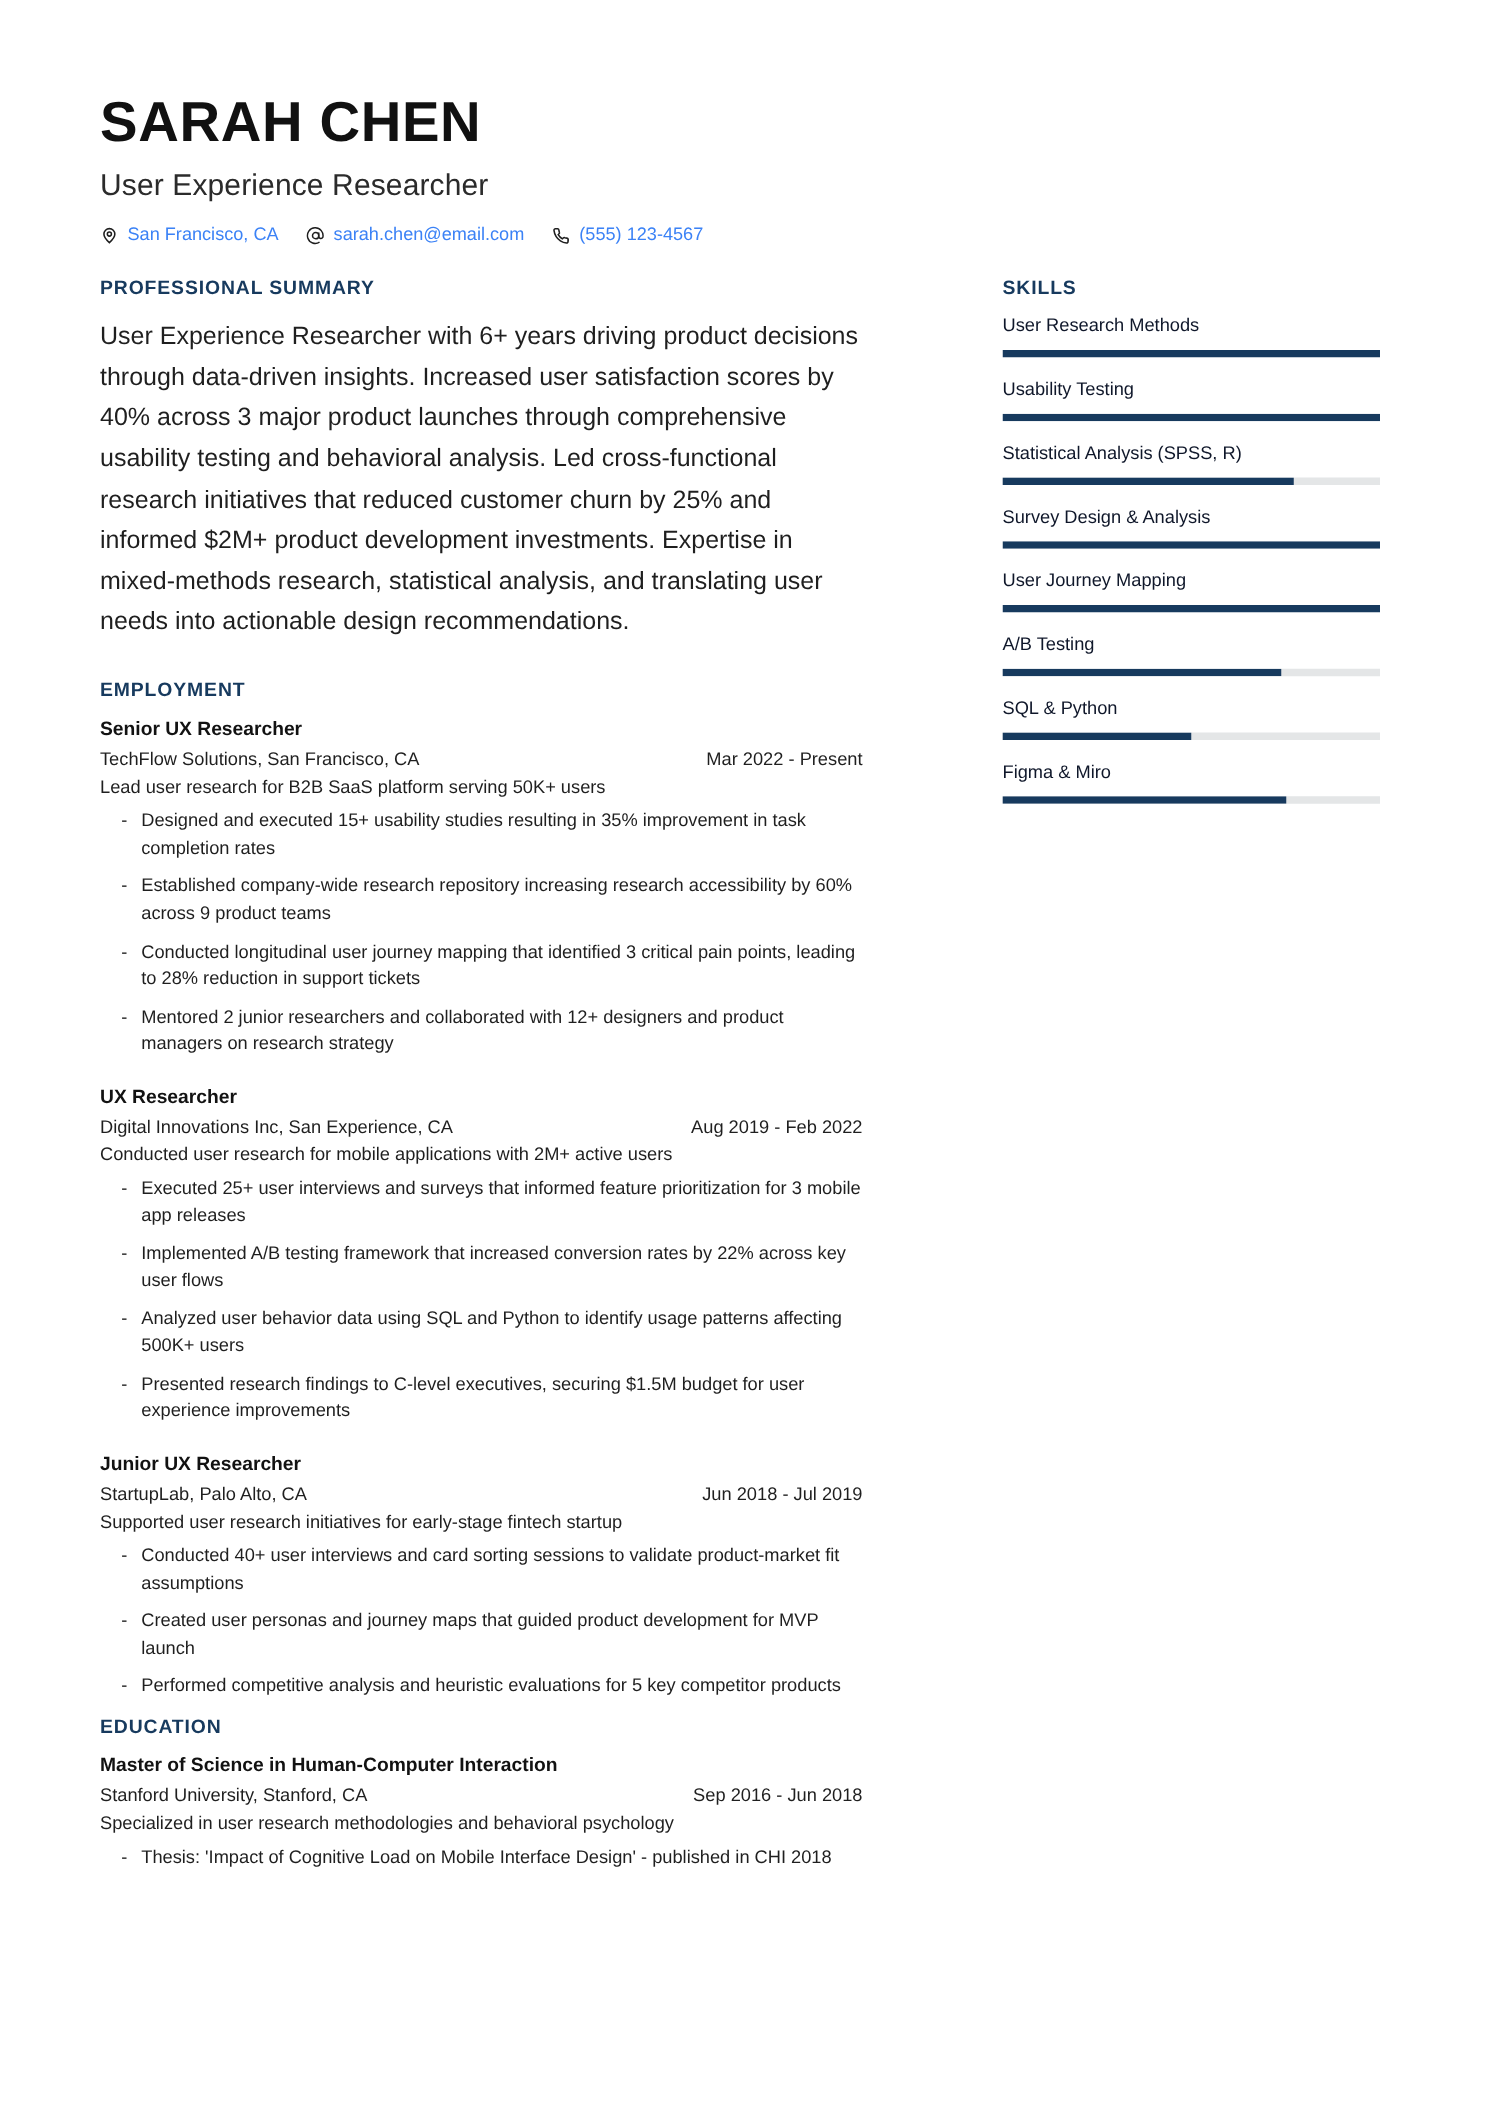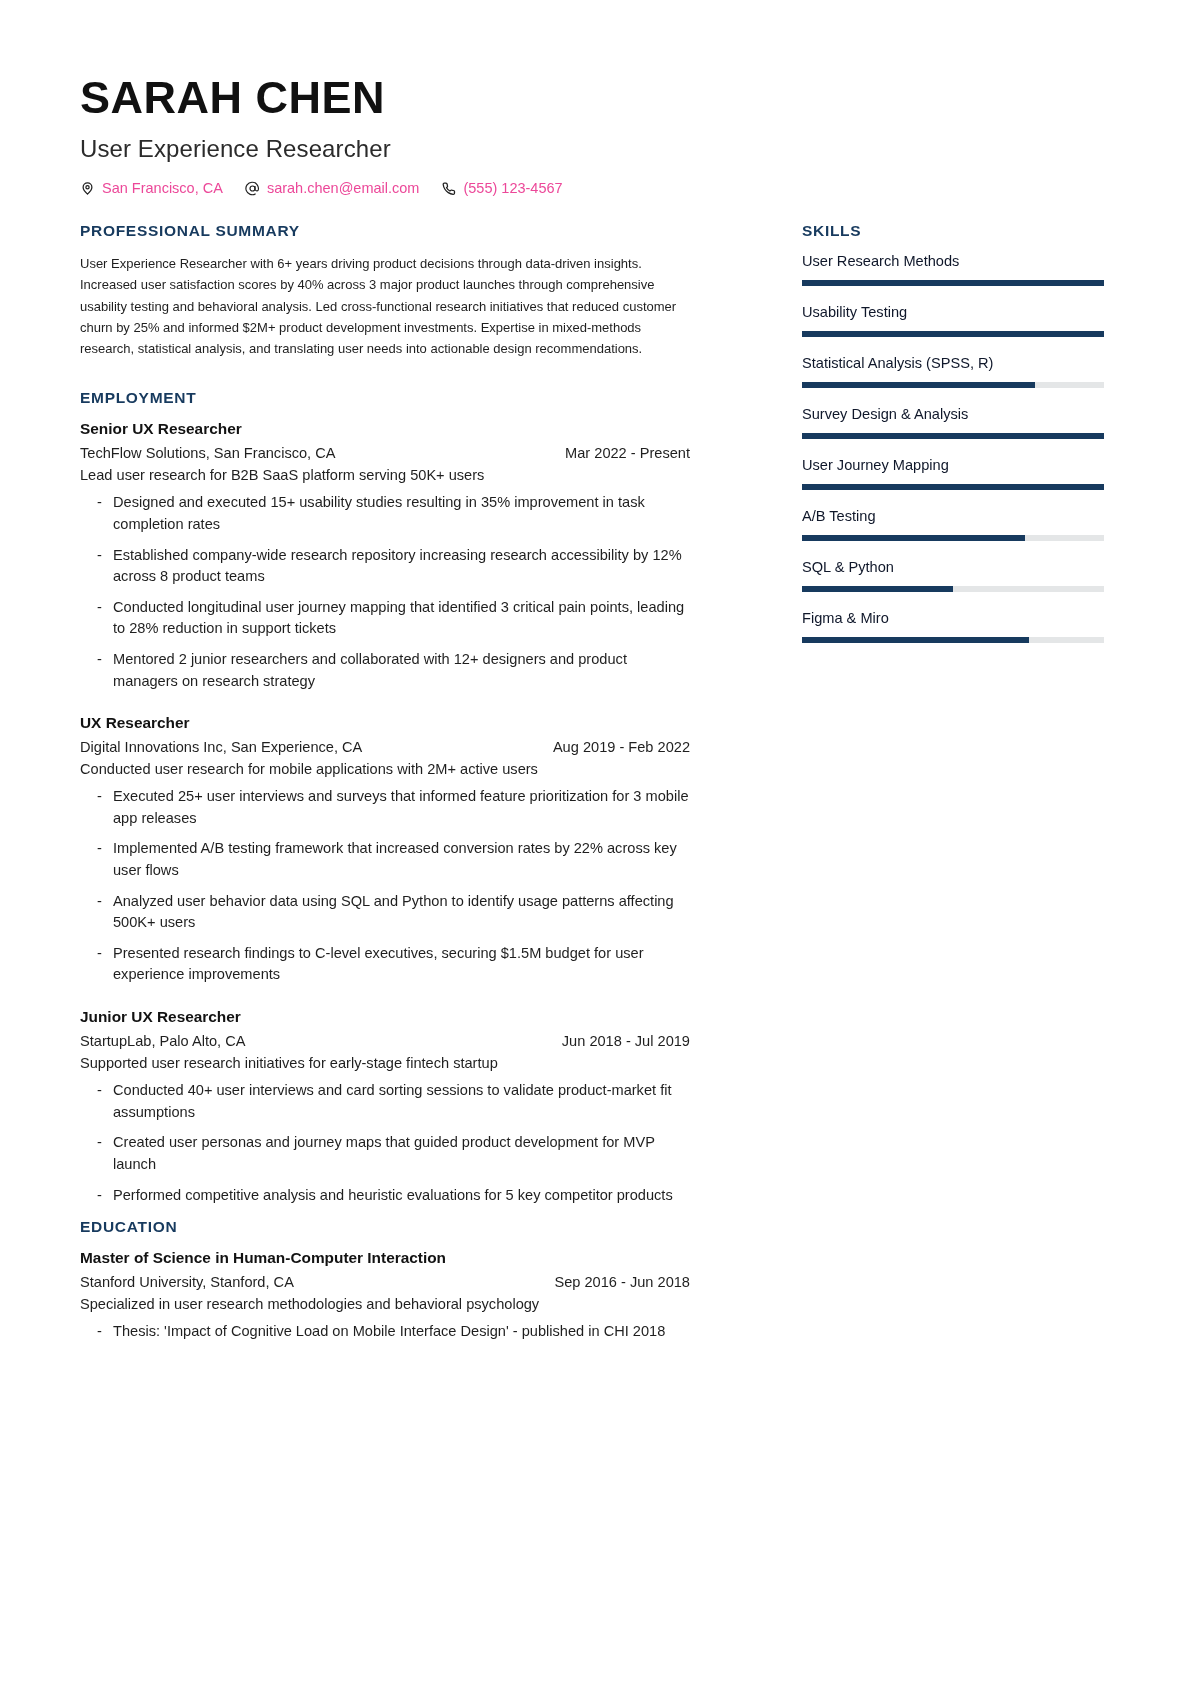--- a/index.html
+++ b/index.html
@@ -41,21 +41,21 @@
     margin-top: 14px;
     letter-spacing: 0.1px;
   }
 
   .contact-row {
     display: flex;
     align-items: flex-start;
     gap: 22px;
     margin-top: 17px;
     font-size: 14.5px;
-    color: #ec4899;
+    color: #3b82f6;
   }
 
   .contact-item {
     display: flex;
     align-items: center;
     gap: 7px;
     white-space: nowrap;
   }
 
   .contact-icon {
@@ -94,21 +94,21 @@
     font-weight: bold;
     letter-spacing: 0.7px;
     color: #173a5e;
     margin-bottom: 13px;
   }
 
   .section + .section { margin-top: 30px; }
 
   
   .summary-text {
-    font-size: 13px;
+    font-size: 20px;
     line-height: 1.63;
     color: #1f1f1f;
     text-align: left;
   }
 
   
   .entry { margin-bottom: 22px; }
   .entry:last-child { margin-bottom: 0; }
 
   .entry-role {
@@ -243,21 +243,21 @@
                 <span class="entry-dates">Mar 2022 - Present</span>
               </div>
               <div class="entry-desc">Lead user research for B2B SaaS platform serving 50K+ users</div>
               <ul class="bullets">
                 <li class="bullet">
                   <span class="bullet-mark">-</span>
                   <span class="bullet-text">Designed and executed 15+ usability studies resulting in 35% improvement in task completion rates</span>
                 </li>
                 <li class="bullet">
                   <span class="bullet-mark">-</span>
-                  <span class="bullet-text">Established company-wide research repository increasing research accessibility by 12% across 8 product teams</span>
+                  <span class="bullet-text">Established company-wide research repository increasing research accessibility by 60% across 9 product teams</span>
                 </li>
                 <li class="bullet">
                   <span class="bullet-mark">-</span>
                   <span class="bullet-text">Conducted longitudinal user journey mapping that identified 3 critical pain points, leading to 28% reduction in support tickets</span>
                 </li>
                 <li class="bullet">
                   <span class="bullet-mark">-</span>
                   <span class="bullet-text">Mentored 2 junior researchers and collaborated with 12+ designers and product managers on research strategy</span>
                 </li>
               </ul>

